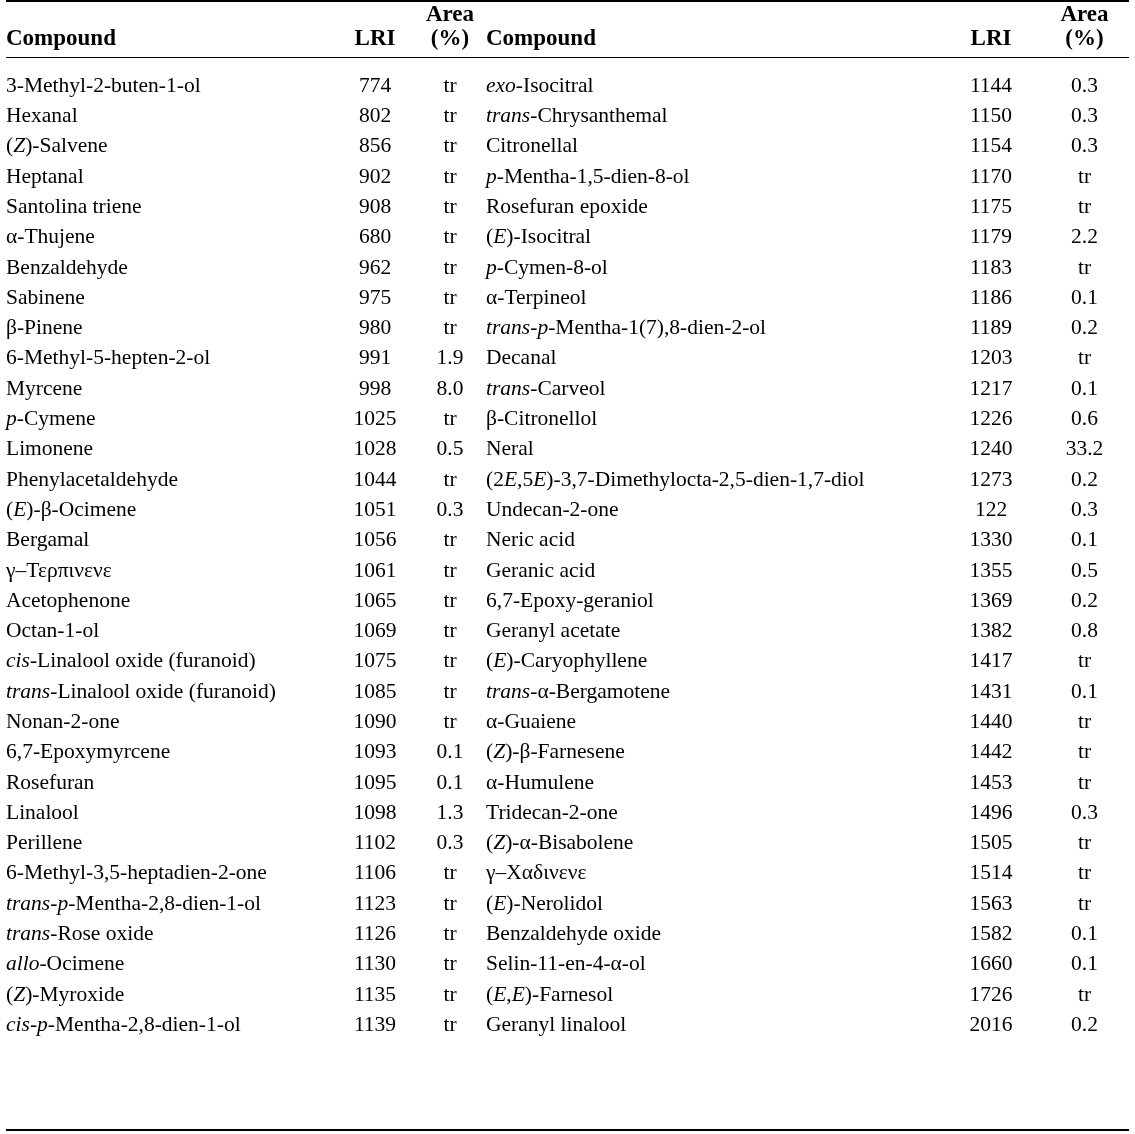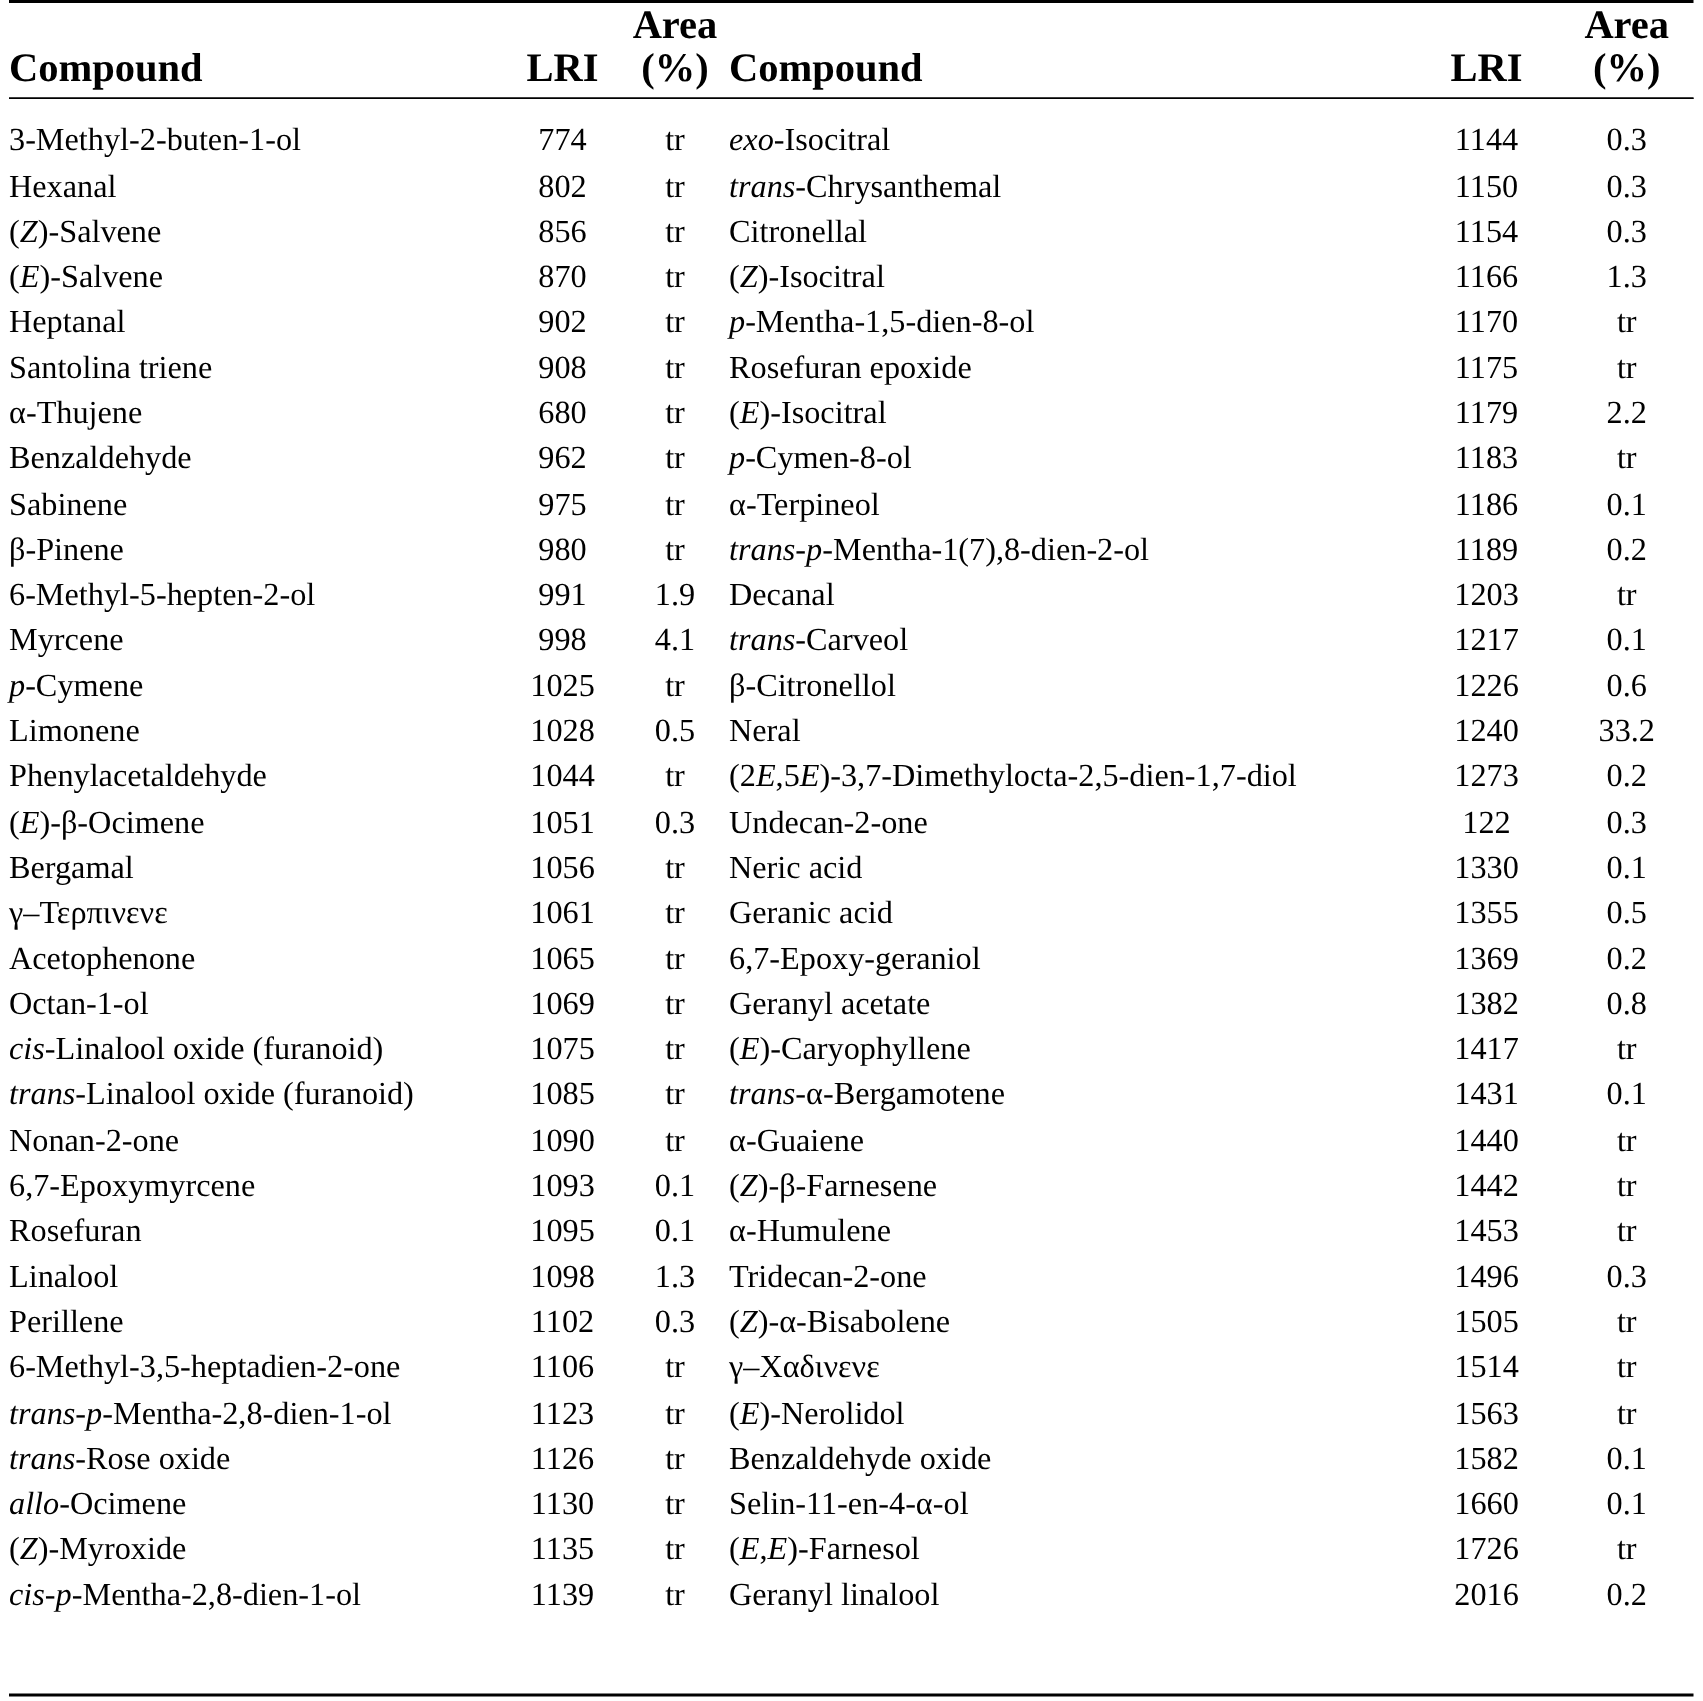--- a/index.html
+++ b/index.html
@@ -22,21 +22,21 @@
     padding: 0 6px;
   }
   table.gc {
     width: 1123px;
     border-collapse: collapse;
     table-layout: fixed;
     font-size: 21.5px;
   }
   table.gc thead th {
     font-weight: bold;
-    font-size: 27px;
+    font-size: 23px;
     vertical-align: bottom;
     padding: 0 0 6px 0;
     border-top: 2.5px solid #000;
     border-bottom: 1.6px solid #000;
     text-align: left;
     line-height: 1.06;
   }
   table.gc thead th.num {
     text-align: center;
   }
@@ -135,28 +135,20 @@
         </tr>
         <tr>
           <td class="cmp">(<i>Z</i>)-Salvene</td>
           <td class="lri">856</td>
           <td class="ar">tr</td>
           <td class="cmp cmp2">Citronellal</td>
           <td class="lri">1154</td>
           <td class="ar">0.3</td>
         </tr>
         <tr>
-          <td class="cmp">(<i>E</i>)-Salvene</td>
-          <td class="lri">870</td>
-          <td class="ar">tr</td>
-          <td class="cmp cmp2">(<i>Z</i>)-Isocitral</td>
-          <td class="lri">1166</td>
-          <td class="ar">1.3</td>
-        </tr>
-        <tr>
           <td class="cmp">Heptanal</td>
           <td class="lri">902</td>
           <td class="ar">tr</td>
           <td class="cmp cmp2"><i>p</i>-Mentha-1,5-dien-8-ol</td>
           <td class="lri">1170</td>
           <td class="ar">tr</td>
         </tr>
         <tr>
           <td class="cmp">Santolina triene</td>
           <td class="lri">908</td>
@@ -201,21 +193,21 @@
           <td class="cmp">6-Methyl-5-hepten-2-ol</td>
           <td class="lri">991</td>
           <td class="ar">1.9</td>
           <td class="cmp cmp2">Decanal</td>
           <td class="lri">1203</td>
           <td class="ar">tr</td>
         </tr>
         <tr>
           <td class="cmp">Myrcene</td>
           <td class="lri">998</td>
-          <td class="ar">4.1</td>
+          <td class="ar">8.0</td>
           <td class="cmp cmp2"><i>trans</i>-Carveol</td>
           <td class="lri">1217</td>
           <td class="ar">0.1</td>
         </tr>
         <tr>
           <td class="cmp"><i>p</i>-Cymene</td>
           <td class="lri">1025</td>
           <td class="ar">tr</td>
           <td class="cmp cmp2">β-Citronellol</td>
           <td class="lri">1226</td>

